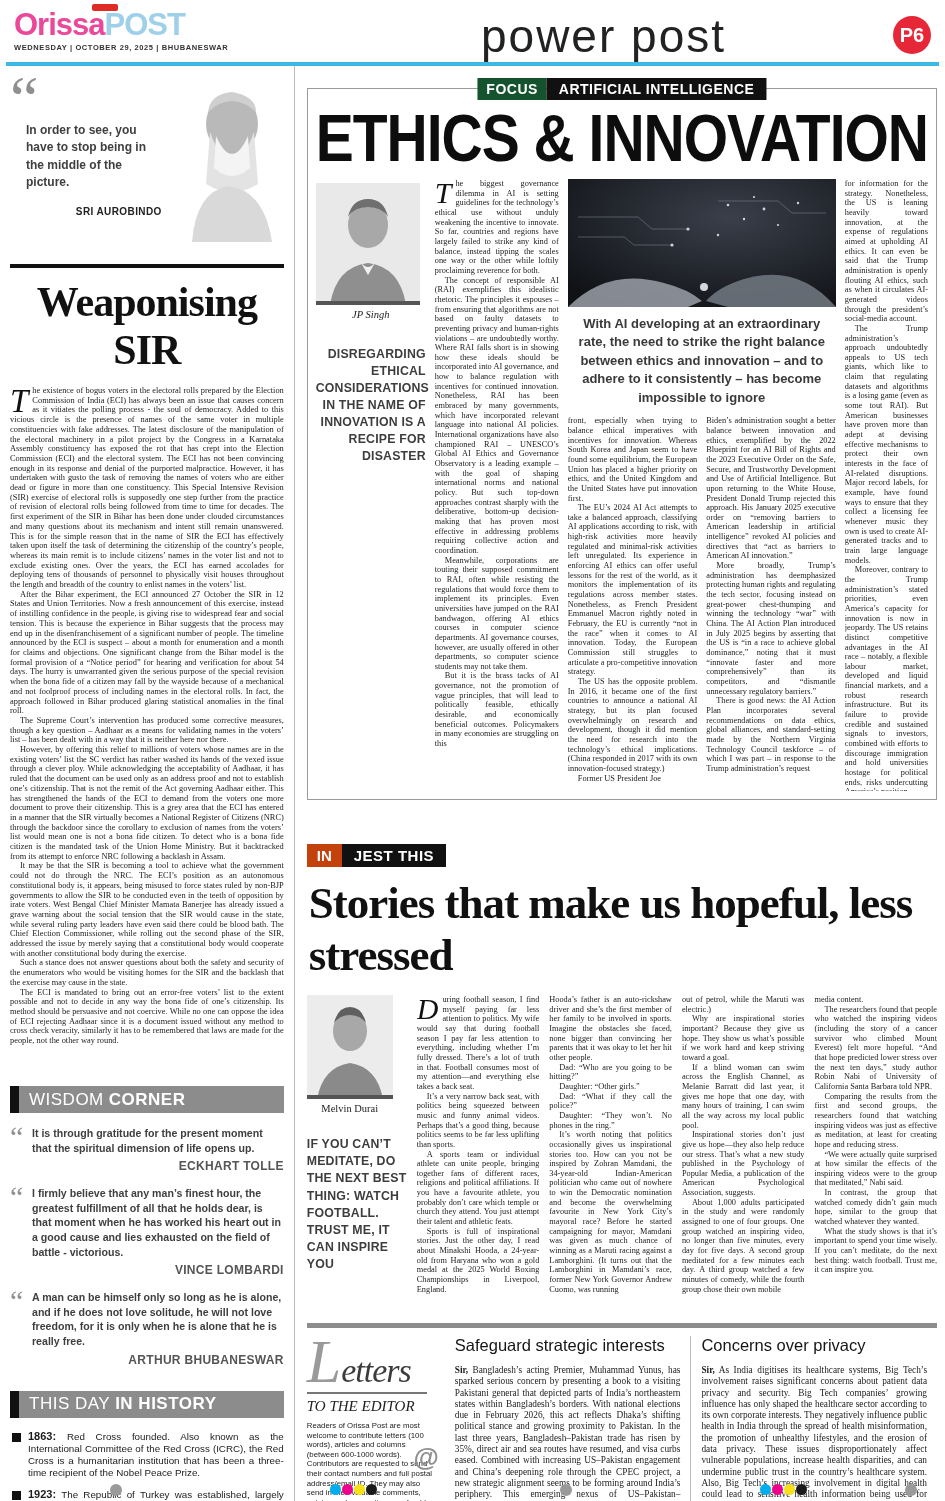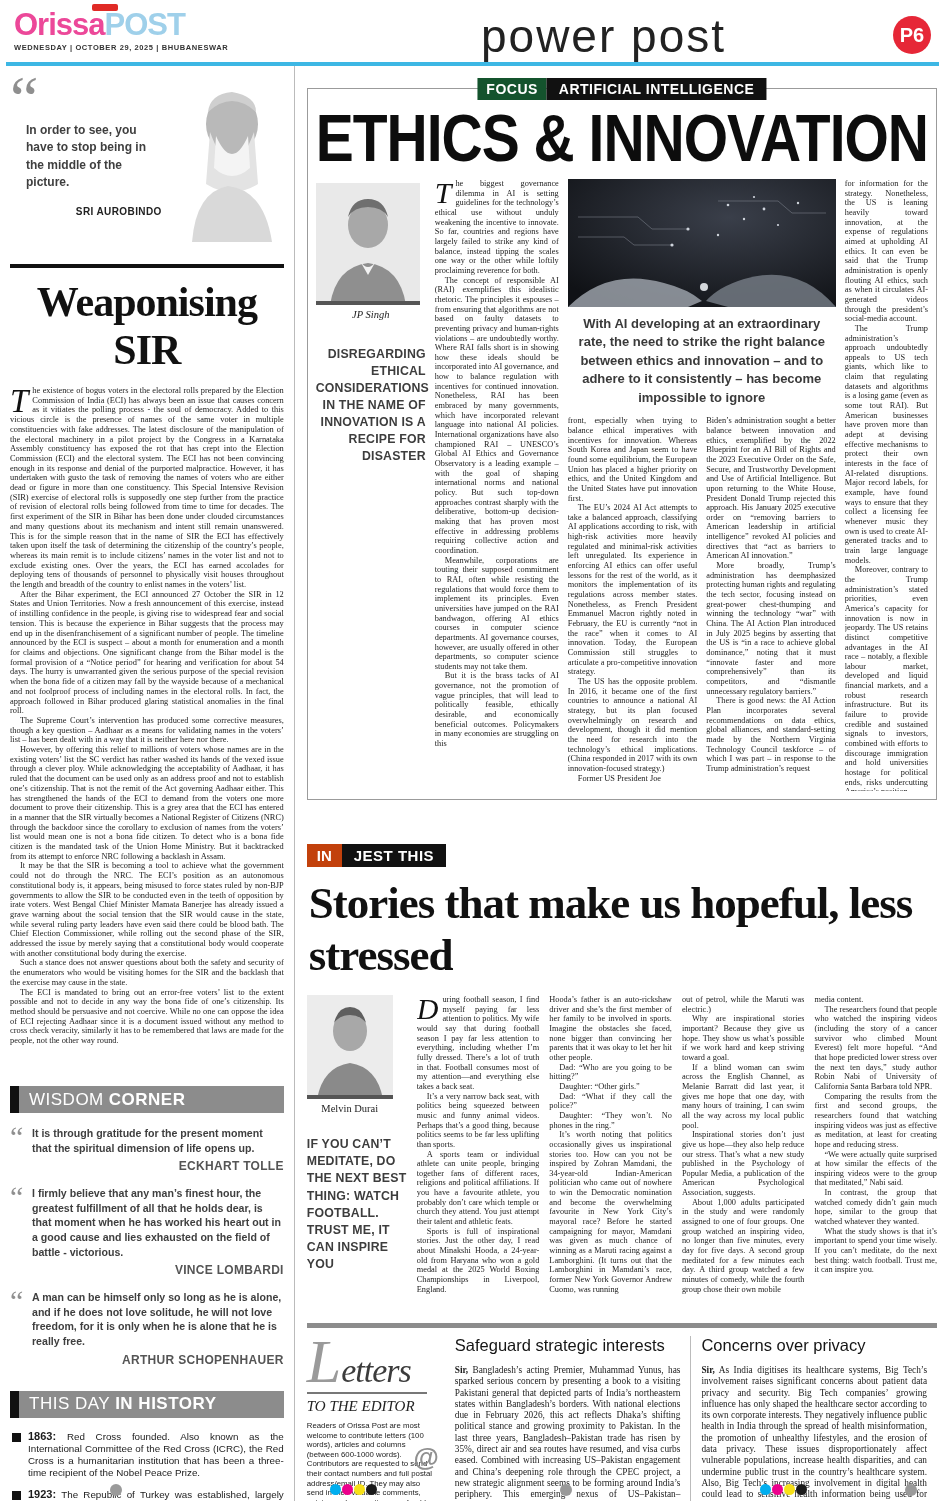--- a/index.html
+++ b/index.html
@@ -185,21 +185,21 @@
       <div class="wq-mark">“</div>
       <div class="wq-body">
         <div class="wq-text">I firmly believe that any man’s finest hour, the greatest fulfillment of all that he holds dear, is that moment when he has worked his heart out in a good cause and lies exhausted on the field of battle - victorious.</div>
         <div class="wq-attr">VINCE LOMBARDI</div>
       </div>
     </div>
     <div class="wq">
       <div class="wq-mark">“</div>
       <div class="wq-body">
         <div class="wq-text">A man can be himself only so long as he is alone, and if he does not love solitude, he will not love freedom, for it is only when he is alone that he is really free.</div>
-        <div class="wq-attr">ARTHUR SCHOPENHAUER</div>
+        <div class="wq-attr">ARTHUR BHUBANESWAR</div>
       </div>
     </div>
 
     <div class="bar">
       <div class="notch"></div>
       <div class="bar-bg">
           <span class="bl">THIS DAY</span>
           <span class="bb">IN HISTORY</span>
         </div>
     </div>

